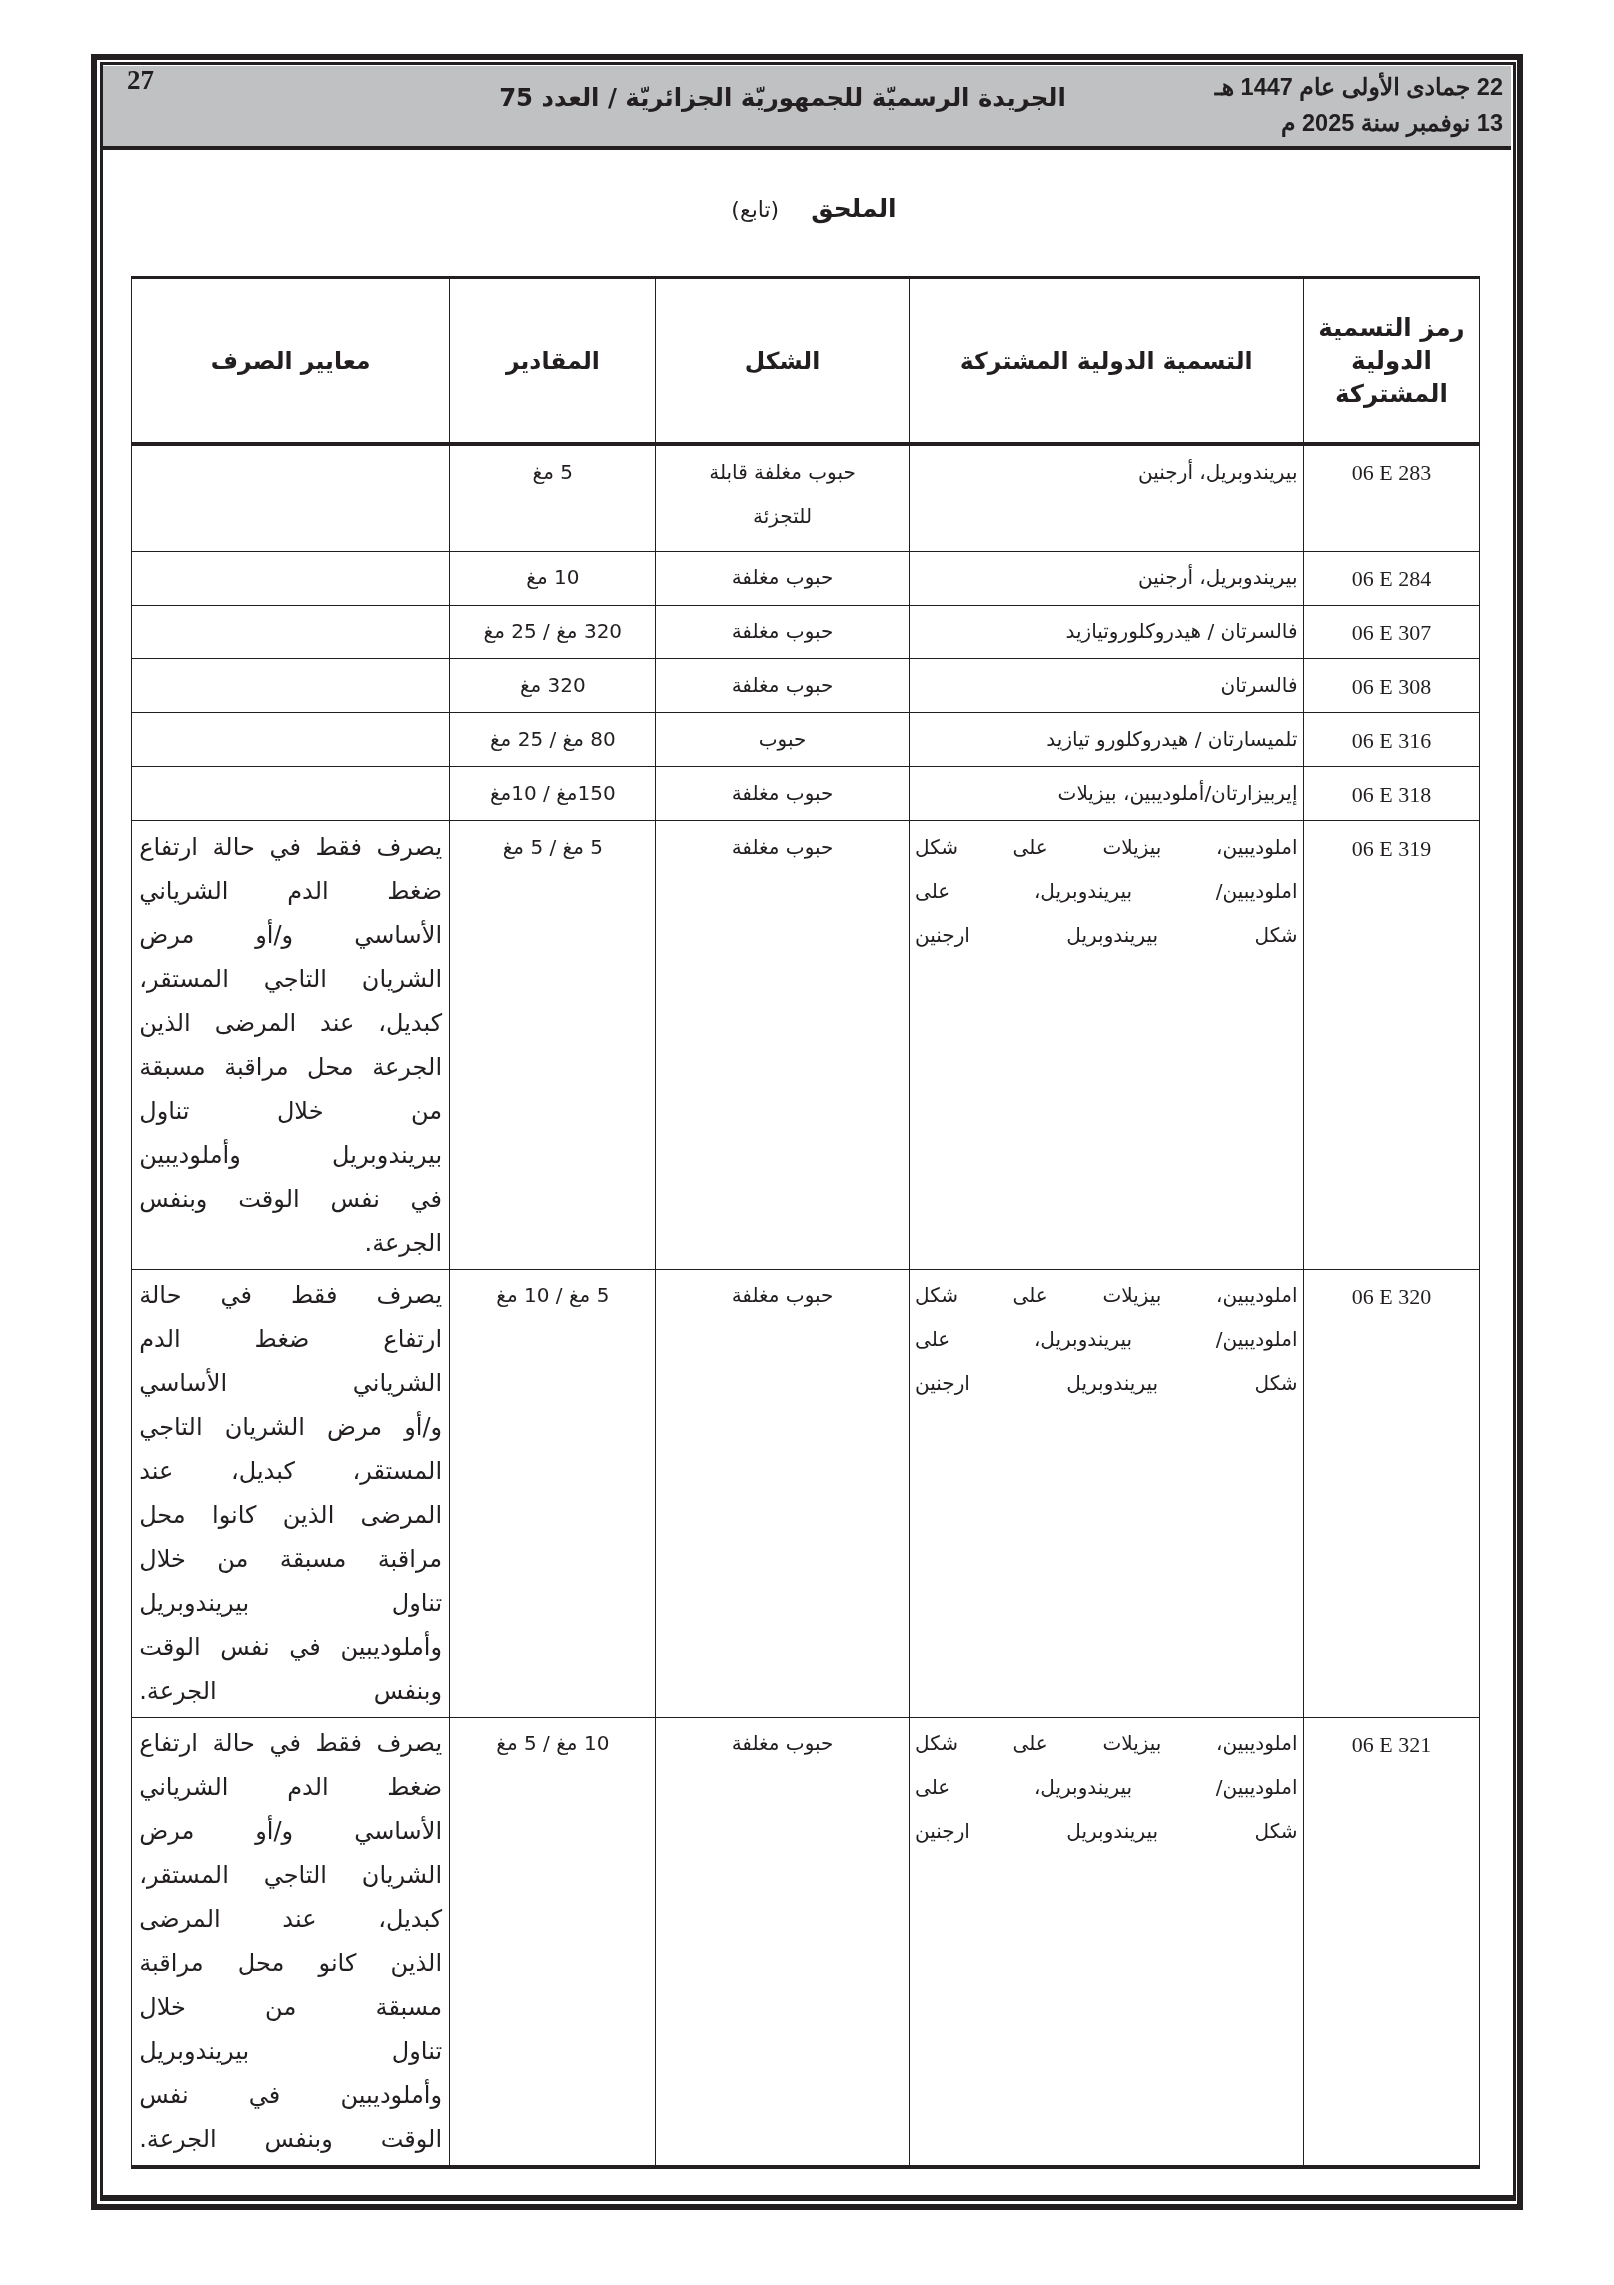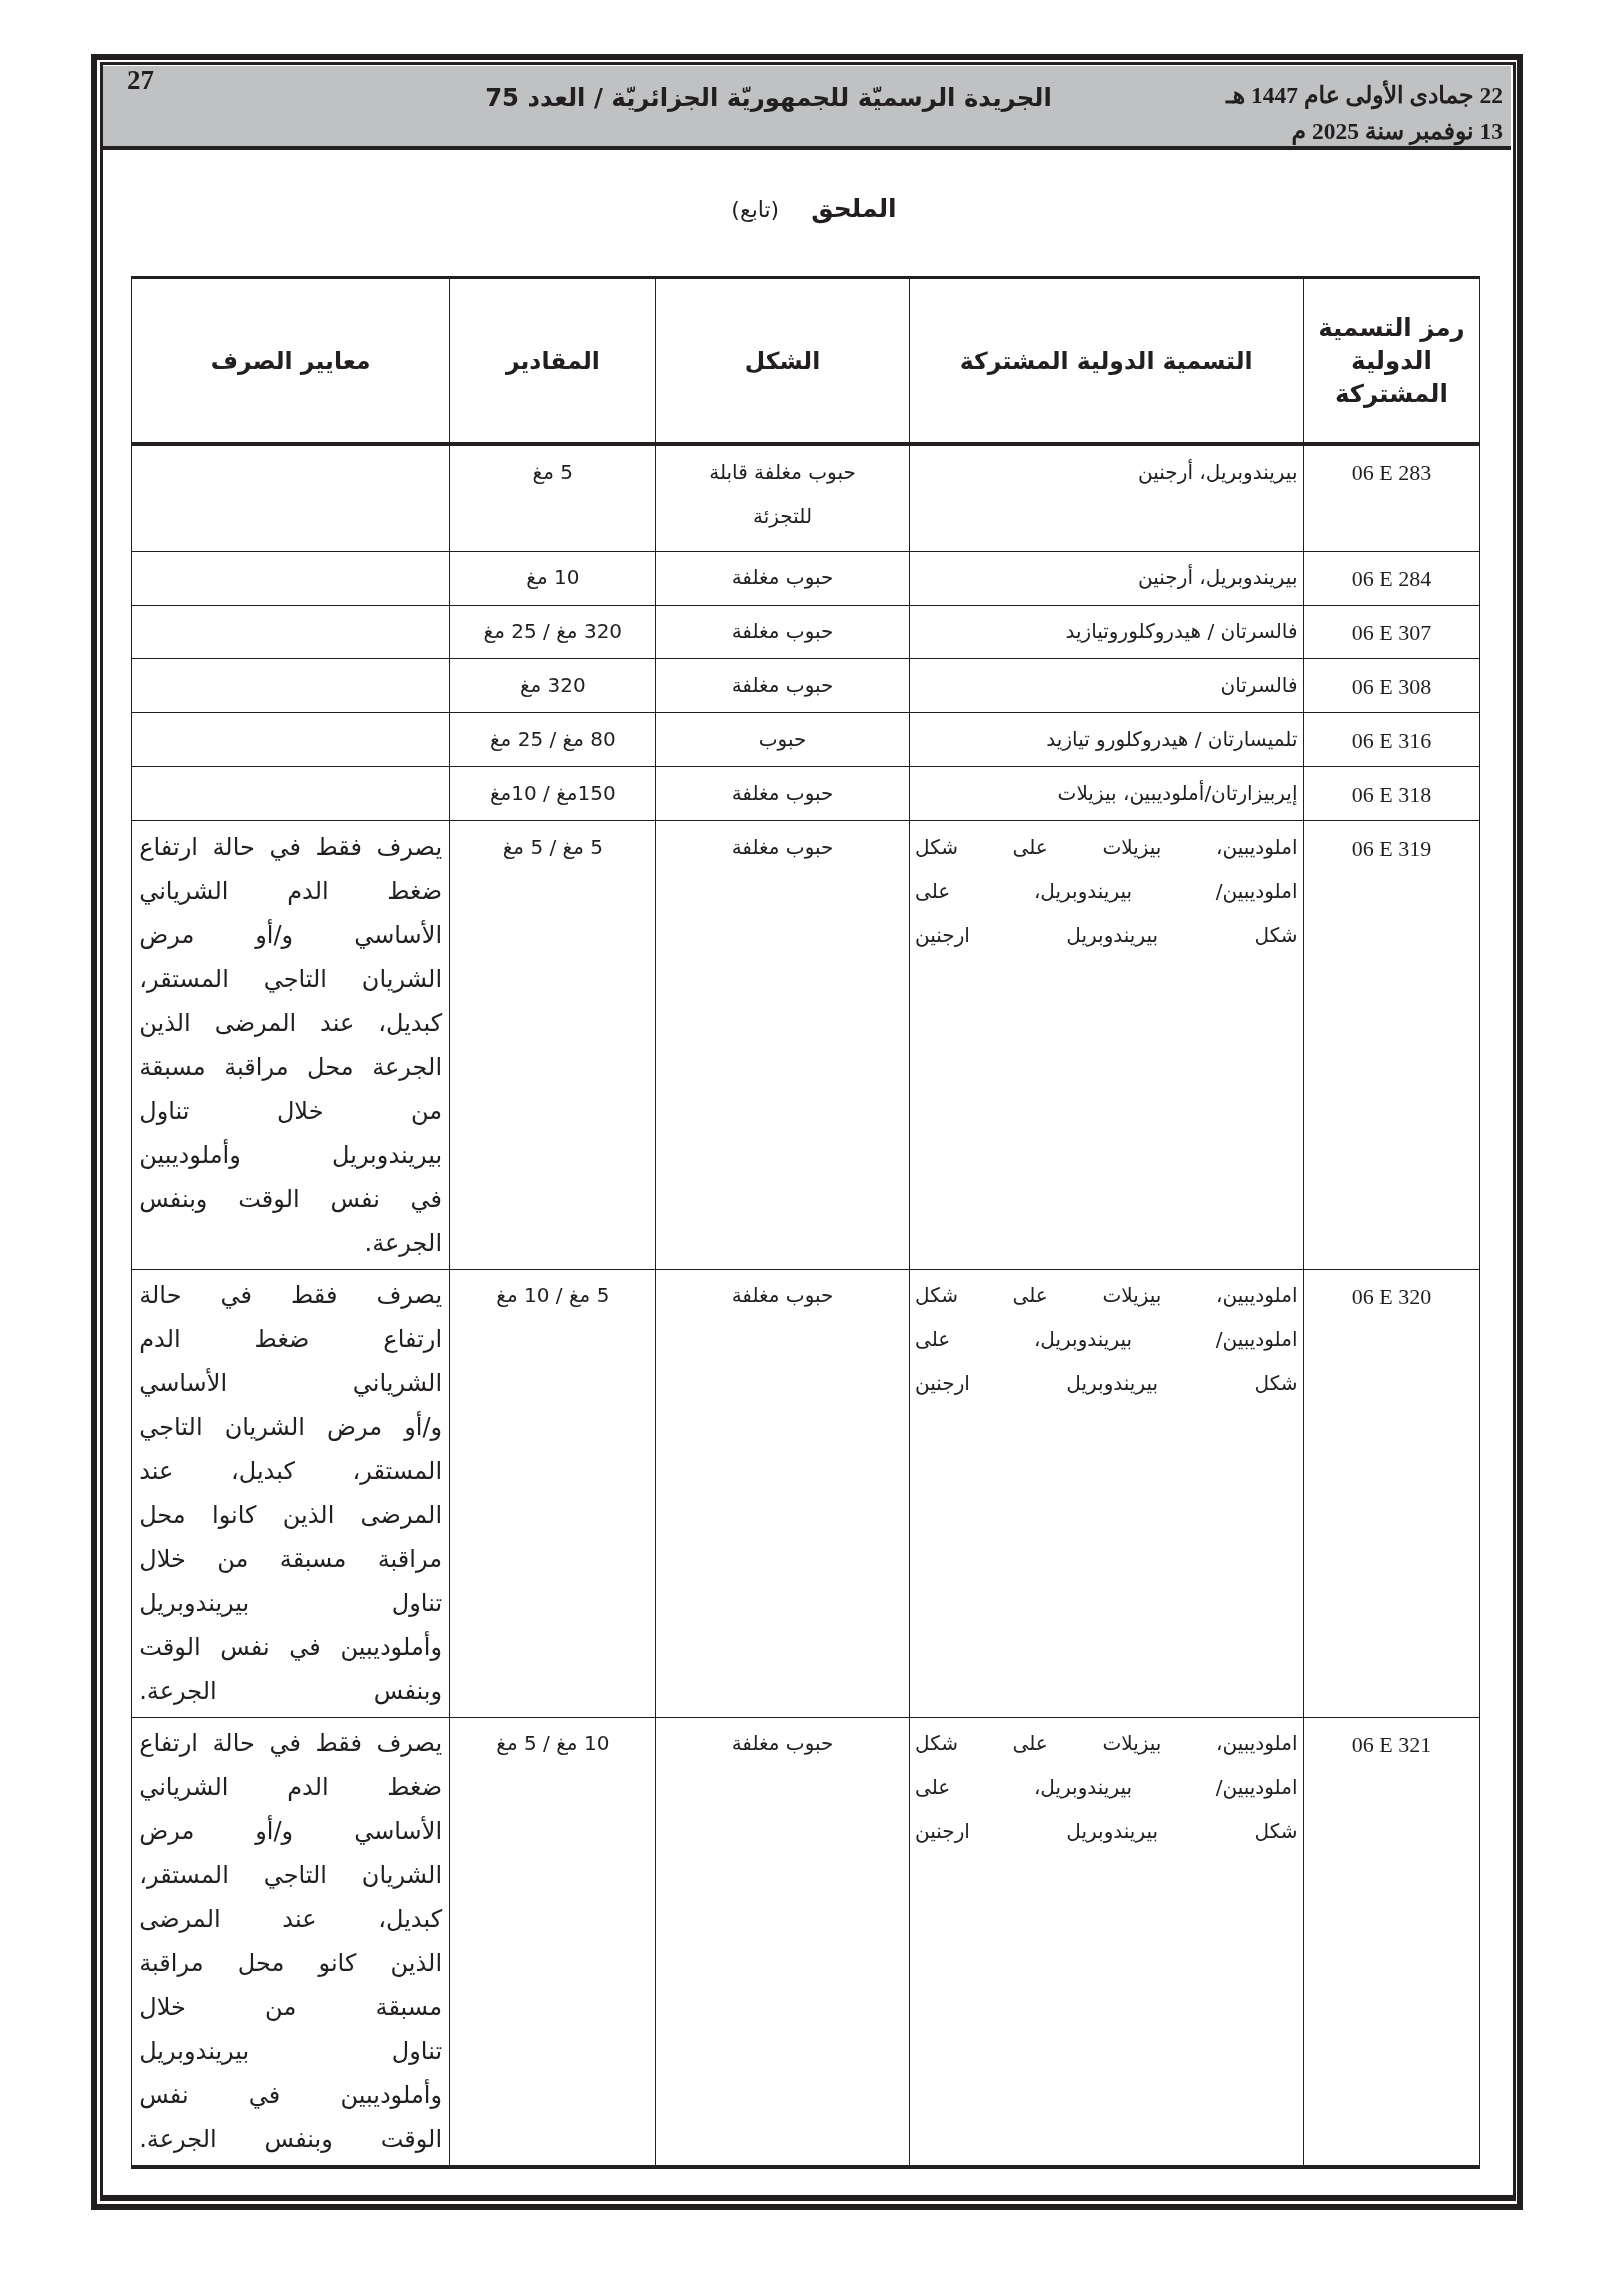--- a/index.html
+++ b/index.html
@@ -6,24 +6,24 @@
   body { width: 1615px; height: 2285px; position: relative; overflow: hidden;
          font-family: "DejaVu Sans", sans-serif; color: #231f20; }
   .frame-outer { position: absolute; left: 91px; top: 54px; width: 1432px; height: 2156px;
                  border: 6.3px solid #231f20; box-sizing: border-box; }
   .frame-inner { position: absolute; left: 100px; top: 62px; width: 1416px; height: 2139px;
                  border: 3.6px solid #231f20; border-bottom-width: 6.3px; box-sizing: border-box; }
   .header-band { position: absolute; left: 103px; top: 66px; width: 1408px; height: 80px;
                  background: #c0c1c2; border-bottom: 4.5px solid #231f20; box-sizing: content-box; }
   .hdr-page { position: absolute; left: 127px; top: 65px; font-family: "Liberation Serif", serif;
               font-weight: bold; font-size: 27px; }
-  .hdr-title { position: absolute; left: 452px; top: 83px; width: 633px; text-align: center;
+  .hdr-title { position: absolute; left: 466px; top: 83px; width: 633px; text-align: center;
                font-family: "DejaVu Sans", sans-serif; font-weight: bold; font-size: 24.4px; direction: rtl; }
   .hdr-date { position: absolute; right: 112px; top: 69px; direction: rtl; text-align: right;
-              font-family: Liberation Serif, serif; font-weight: bold; font-size: 23.5px; line-height: 36px; margin-top: 8px; }
+              font-family: Liberation Sans, sans-serif; font-weight: bold; font-size: 23.5px; line-height: 36px; }
   .annex-title { position: absolute; left: 633px; top: 194px; width: 362px; text-align: center; direction: rtl;
                  font-size: 25px; }
   .annex-title .main { font-weight: bold; }
   .annex-title .sub { font-weight: normal; font-size: 22px; margin-right: 24px; }
 
   table.annex { position: absolute; left: 131px; top: 276px; width: 1349px;
                 border-collapse: collapse; direction: rtl; table-layout: fixed; }
   table.annex td, table.annex th { border: 1.8px solid #231f20; vertical-align: top; padding: 0; }
   table.annex thead th { border-top: 3.6px solid #231f20; border-bottom: 4.5px solid #231f20; height: 163px;
                          vertical-align: middle; font-weight: bold; font-size: 23.5px; text-align: center; }

